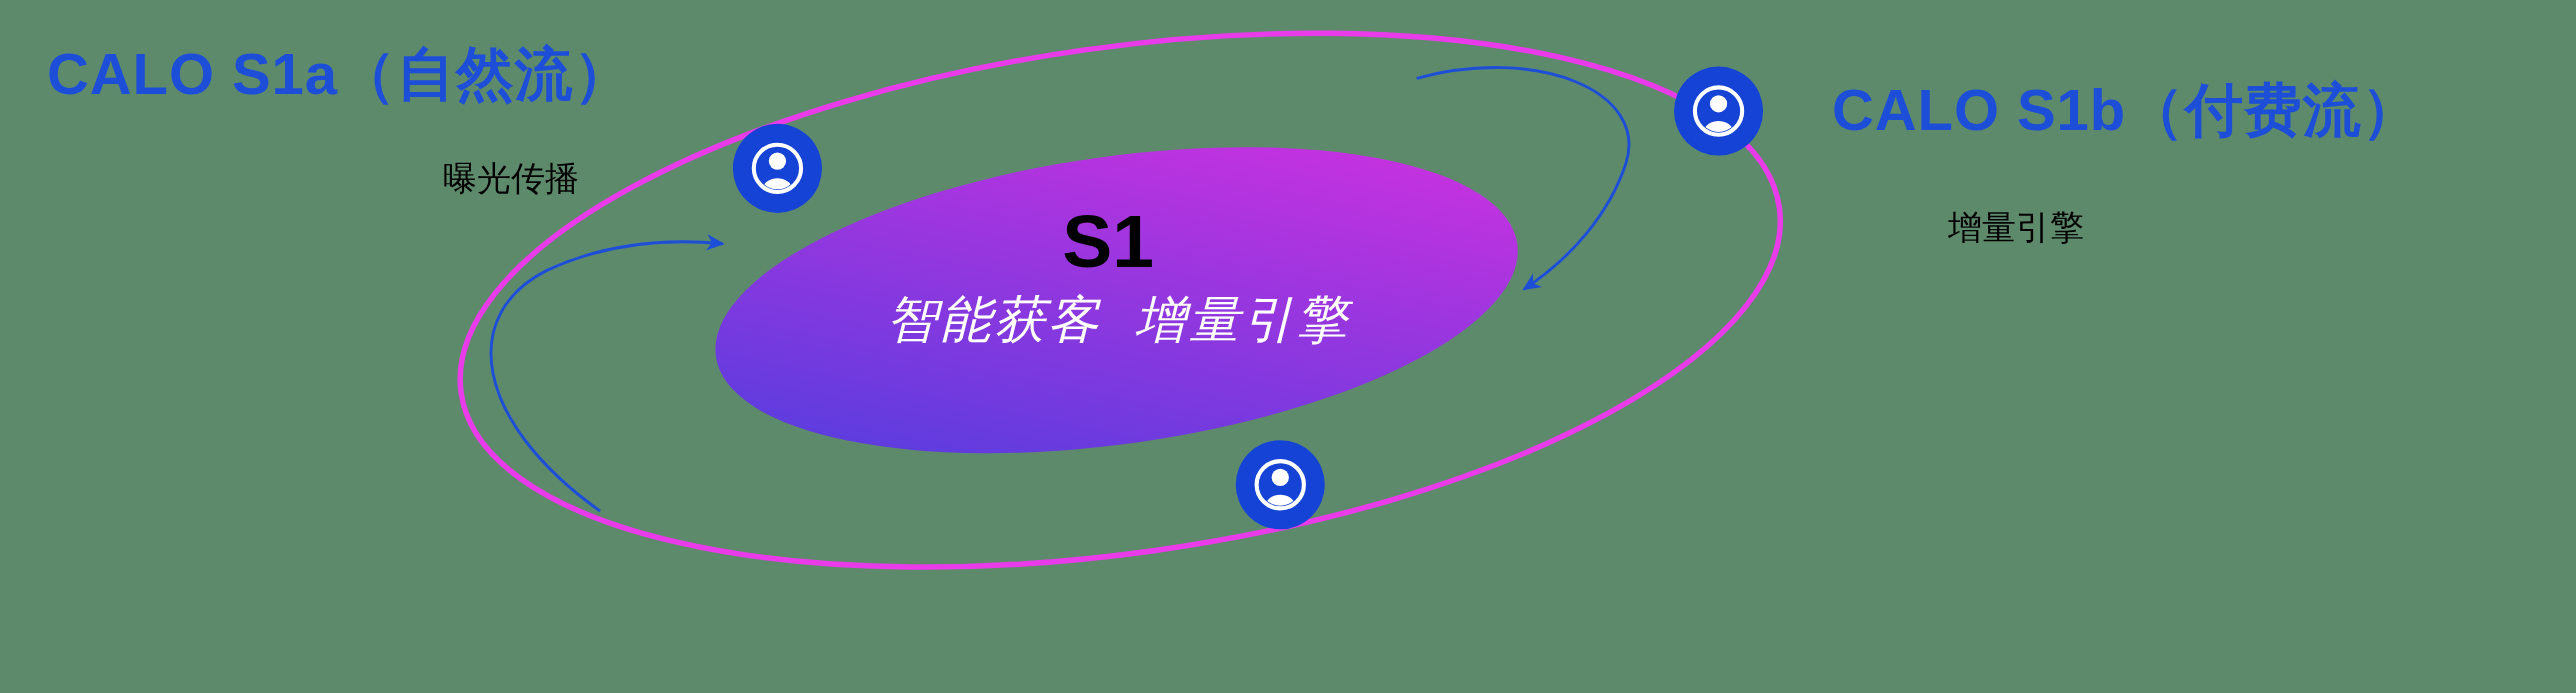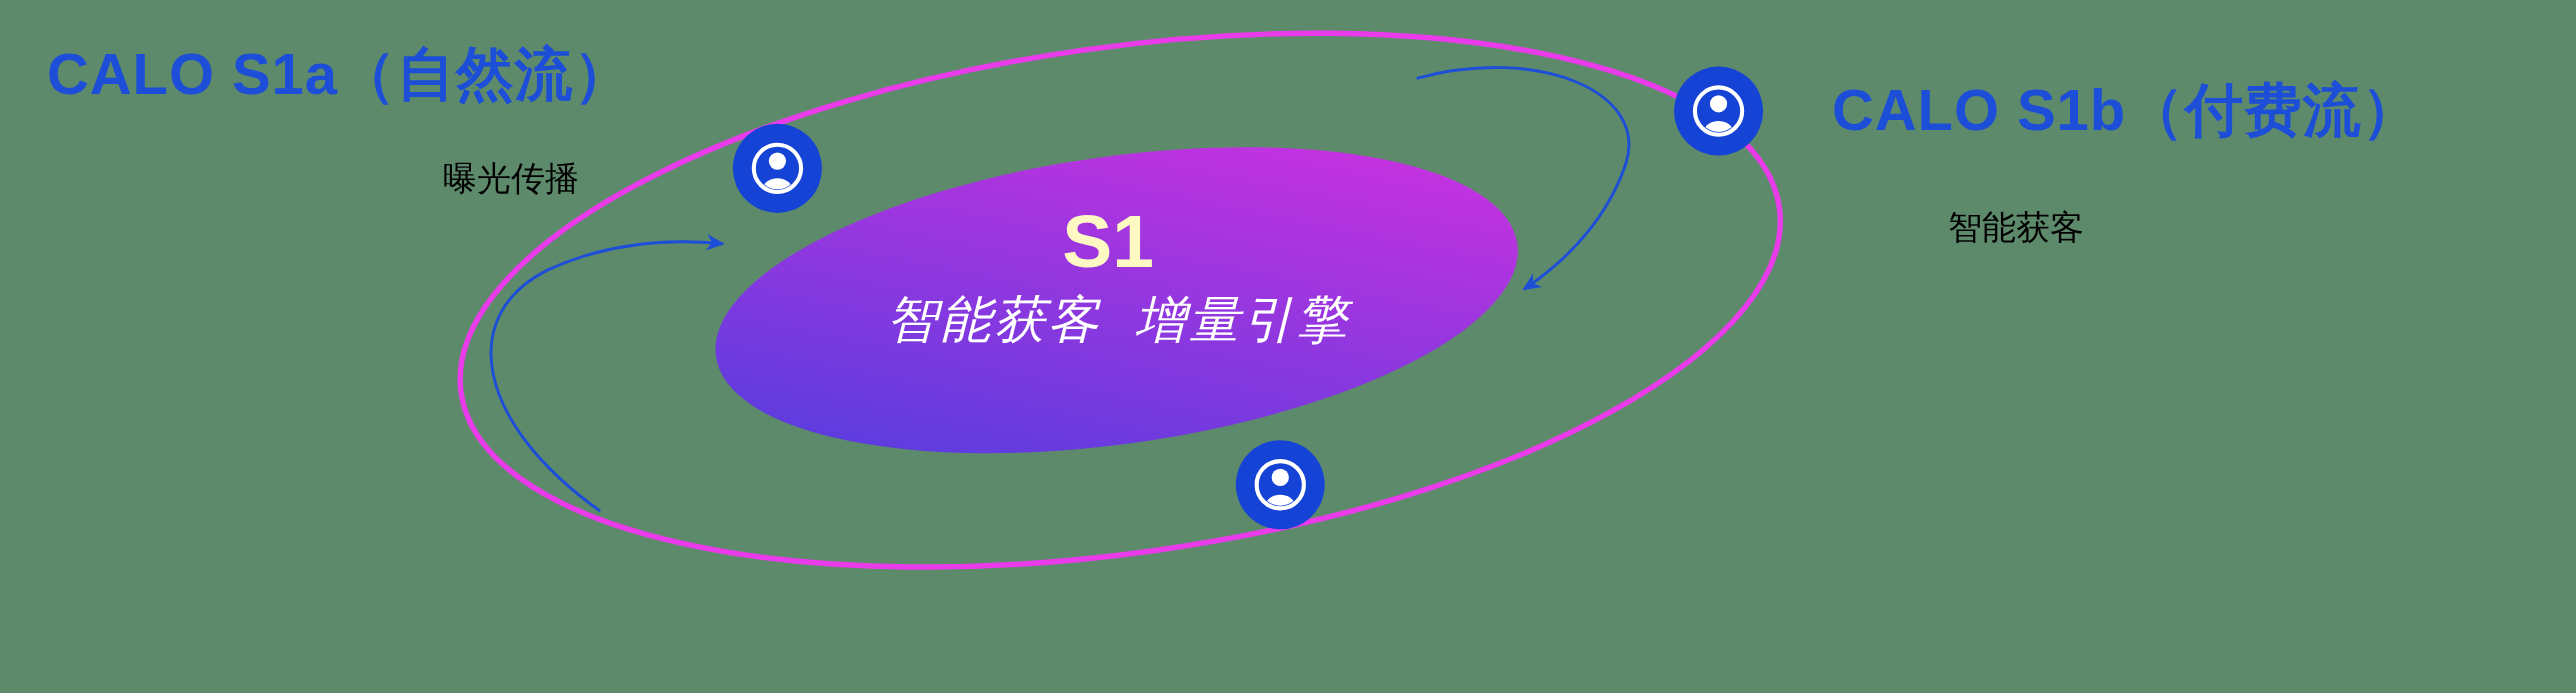--- a/index.html
+++ b/index.html
@@ -21,21 +21,21 @@
   }
   .sublabel {
     position: absolute;
     color: #000000;
     font-size: 34px;
     font-weight: 500;
     white-space: nowrap;
   }
   .center-title {
     position: absolute;
-    color: #fef9c3;
+    color: #000000;
     font-size: 75px;
     font-weight: 600;
     transform: translateX(-50%);
     white-space: nowrap;
   }
   .center-subtitle {
     position: absolute;
     color: #ffffff;
     font-size: 51px;
     font-weight: 500;
@@ -84,20 +84,20 @@
 
     <use href="#userIcon" transform="translate(855,185)"></use>
     <use href="#userIcon" transform="translate(1890,122)"></use>
     <use href="#userIcon" transform="translate(1408,533)"></use>
   </svg>
 
   <div class="label" style="left:47px; top:36px;">CALO S1a（自然流）</div>
   <div class="sublabel" style="left:443px; top:156px;">曝光传播</div>
 
   <div class="label" style="left:1832px; top:72px;">CALO S1b（付费流）</div>
-  <div class="sublabel" style="left:1948px; top:205px;">智能获客</div>
+  <div class="sublabel" style="left:1948px; top:205px;">增量引擎</div>
 
 
   <div class="center-title" style="left:1108px; top:198px;">S1</div>
   <div class="center-subtitle" style="left:1118px; top:286px;">智能获客  增量引擎</div>
 
 </div>
 
 
 </body></html>

